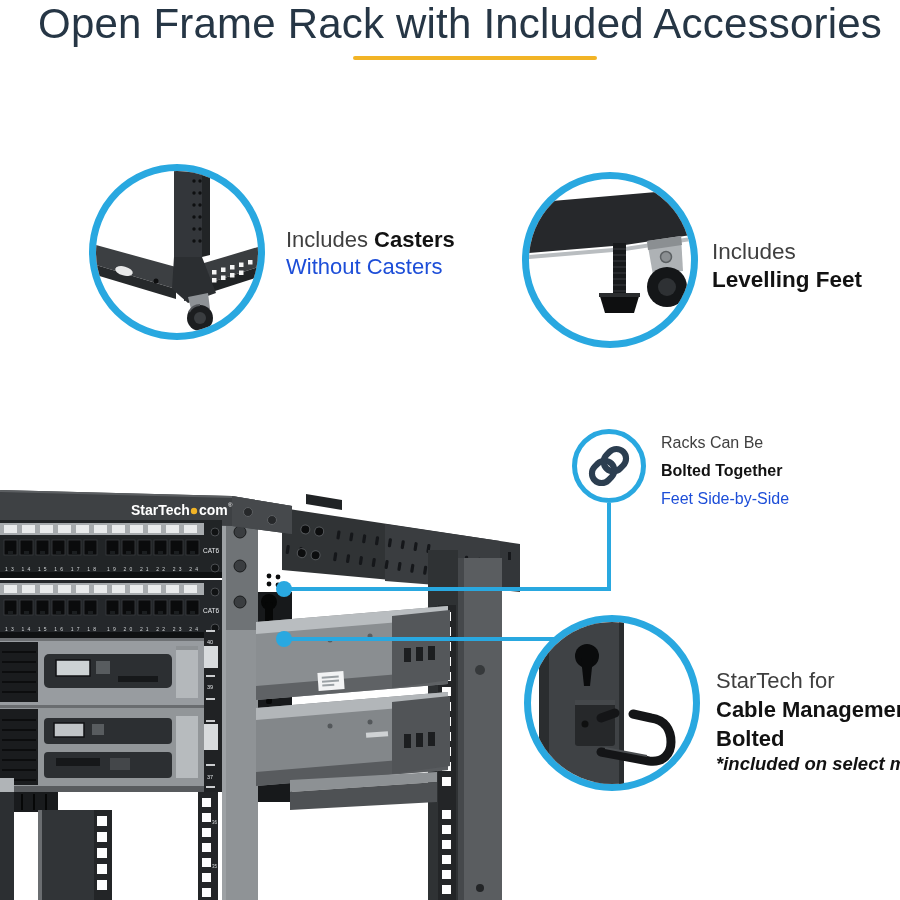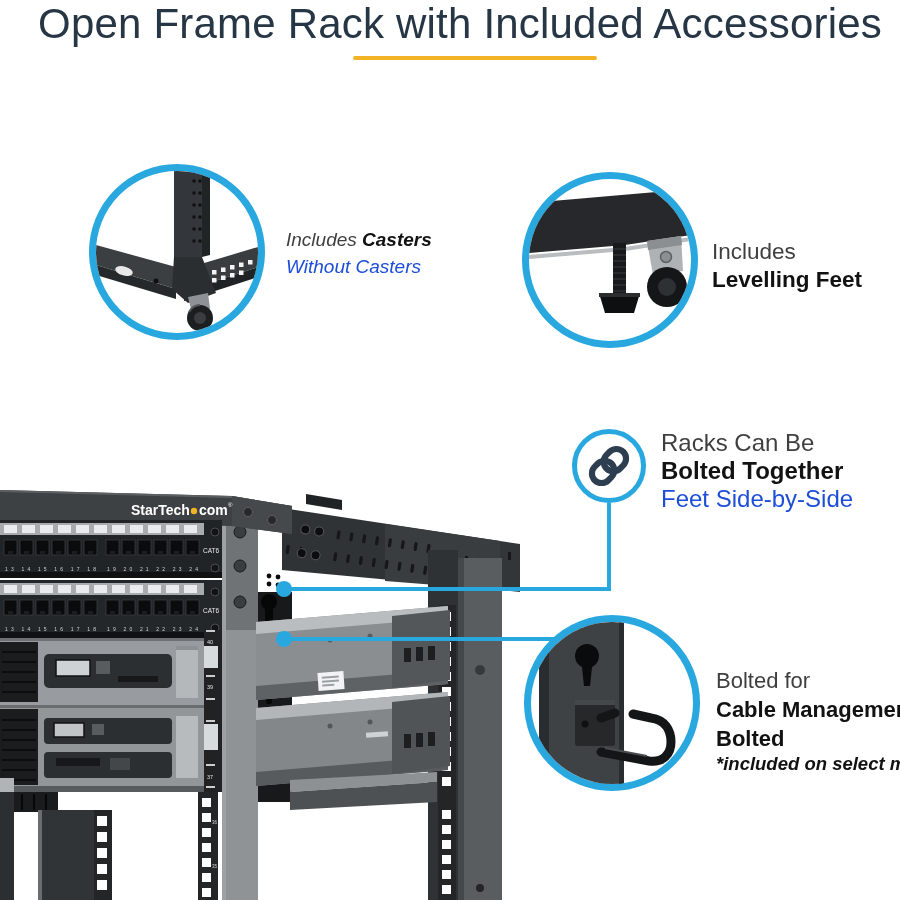--- a/index.html
+++ b/index.html
@@ -24,23 +24,23 @@
   .cline{background:#29A8E0;}
   .cdot{width:16px;height:16px;border-radius:50%;background:#29A8E0;}
 
   
   .ctext{white-space:nowrap;}
   .ctext div{white-space:nowrap;}
   .r{color:#3f3f3f;font-weight:400;}
   .g{color:#1d4ed8;font-weight:400;}
   .b{color:#121212;font-weight:700;}
   .it{font-style:italic;}
-  #t1{left:286px;top:226px;font-size:19px;line-height:27px;font-style:italic;}
+  #t1{left:286px;top:226px;font-size:22px;line-height:27px;}
   #t2{left:712px;top:238px;font-size:22.5px;line-height:28px;}
-  #t3{left:661px;top:429px;font-size:24px;line-height:28px;}
+  #t3{left:661px;top:429px;font-size:16px;line-height:28px;}
   #t4{left:716px;top:666px;font-size:22px;line-height:29px;}
   #t4 .small{font-size:18.5px;line-height:22px;}
 
   #rack-photo{left:0;top:480px;}
 </style>
 </head>
 <body>
 
 <div id="page-title" class="abs">Open Frame Rack with Included Accessories</div>
 <div id="title-underline" class="abs"></div>
@@ -494,17 +494,17 @@
     <rect x="44" y="78" width="40" height="5" fill="#45484b"></rect>
     <circle cx="54" cy="102" r="3.5" fill="#0f1010"></circle>
     <g fill="none" stroke="#141517" stroke-width="9" stroke-linecap="round">
       <path d="M 70 96 L 84 91"></path>
       <path d="M 70 130 L 118 139 C 132 141 140 132 140 120 C 140 108 134 98 120 96 L 102 92"></path>
     </g>
     <path d="M 74 126 L 116 134" stroke="#4a4d50" stroke-width="2" fill="none"></path>
   </svg>
 </div>
 <div id="t4" class="abs ctext">
-  <div><span class="r">Bolted for</span></div>
+  <div><span class="r">StarTech for</span></div>
   <div><span class="b">Cable Management</span></div>
   <div><span class="b">Bolted</span></div>
   <div class="small"><span class="b it">*included on select models</span></div>
 </div>
 
 </body></html>

